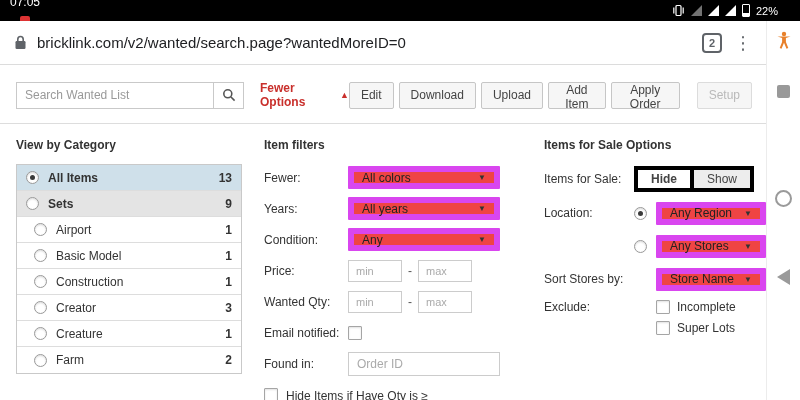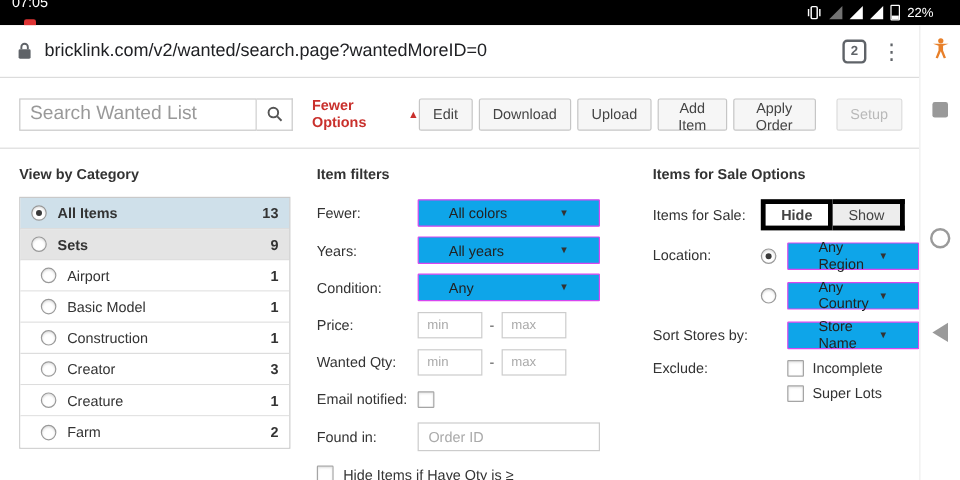--- a/index.html
+++ b/index.html
@@ -32,21 +32,21 @@
   .address-bar { height:44px; background:#fff; display:flex; align-items:center; padding:0 14px; border-bottom:1px solid #dcdcdc; flex:0 0 auto; }
   .url-text { flex:1; margin-left:10px; font-size:15px; color:#202124; white-space:nowrap; overflow:hidden; }
   .tab-box { width:20px; height:20px; border:2px solid #5f6368; border-radius:4px; color:#5f6368; font-size:11px; font-weight:bold; display:flex; align-items:center; justify-content:center; margin-left:10px; }
   .menu-dots { font-size:18px; color:#5f6368; margin-left:12px; line-height:1; }
 
   
   .page { flex:1; background:#fff; padding:16px 0 0 16px; overflow:hidden; position:relative; }
 
   .toolbar { display:flex; align-items:center; padding-right:14px; }
   .search-wrap { display:flex; }
-  .search-input { width:198px; height:27px; border:1px solid #c9c9c9; padding:0 8px; font-size:16px; color:#444; outline:none; }
+  .search-input { width:198px; height:27px; border:1px solid #c9c9c9; padding:0 8px; font-size:12px; color:#444; outline:none; }
   .search-input::placeholder { color:#999; }
   .search-btn { width:30px; height:27px; border:1px solid #c9c9c9; border-left:none; background:#fff; display:flex; align-items:center; justify-content:center; cursor:pointer; }
   .options-toggle { margin-left:16px; font-size:12px; font-weight:bold; color:#c9302c; cursor:pointer; display:flex; align-items:center; gap:4px; }
   .options-caret { font-size:9px; }
   .toolbar-buttons { margin-left:auto; display:flex; gap:5px; }
   .tb-btn { height:27px; padding:0 11px; border:1px solid #c6c6c6; border-radius:2px; background:#f6f6f6; font-size:12px; color:#444; font-family:inherit; cursor:pointer; }
   .tb-btn.setup { margin-left:12px; color:#b9b9b9; background:#f6f6f6; border-color:#dcdcdc; }
 
   .page-divider { border-top:1px solid #ddd; margin:14px 0 0 -16px; }
 
@@ -63,21 +63,21 @@
   .cat-row.sub { padding-left:17px; }
   .radio { width:13px; height:13px; border:1px solid #999; border-radius:50%; background:#fff; margin-right:9px; position:relative; flex:0 0 auto; box-shadow:inset 0 1px 2px rgba(0,0,0,.15); }
   .radio.checked::after { content:""; position:absolute; left:3px; top:3px; right:3px; bottom:3px; border-radius:50%; background:#3a3a3a; }
   .cat-count { margin-left:auto; font-weight:bold; }
 
   
   .col-mid { width:252px; margin-left:22px; flex:0 0 auto; }
   .filter-rows { margin-top:14px; }
   .f-row { display:flex; align-items:center; margin-bottom:8px; min-height:23px; }
   .f-label { width:84px; font-size:12px; color:#333; flex:0 0 auto; }
-  .dropdown { width:152px; height:23px; background:#0ea5e9; border:1px solid #d946ef; border-radius:1px; display:flex; align-items:center; padding:0 25px; font-size:12px; color:#222; cursor:pointer; }
+  .dropdown { width:152px; height:23px; background:#ef4444; border:6px solid #d946ef; border-radius:1px; display:flex; align-items:center; padding:0 8px; font-size:12px; color:#222; cursor:pointer; }
   .dropdown .arrow { margin-left:auto; font-size:8px; color:#333; }
   .dropdown.sm { width:118px; }
   .mini-input { width:54px; height:22px; border:1px solid #ccc; padding:0 7px; font-size:11px; color:#444; outline:none; }
   .mini-input::placeholder { color:#aaa; }
   .dash { margin:0 6px; color:#555; font-size:12px; }
   .checkbox { width:14px; height:14px; border:1px solid #a5a5a5; background:#fff; border-radius:1px; flex:0 0 auto; box-shadow:inset 0 1px 2px rgba(0,0,0,.12); cursor:pointer; }
   .text-input { width:152px; height:24px; border:1px solid #ccc; padding:0 8px; font-size:12px; color:#444; outline:none; }
   .text-input::placeholder { color:#aaa; }
   .hide-row { display:flex; align-items:flex-start; margin-top:12px; }
   .hide-label { font-size:12px; color:#333; margin-left:8px; width:170px; line-height:16px; }
@@ -274,21 +274,21 @@
                 <span class="radio checked loc-radio"></span>
                 <div class="dropdown sm">
                   <span>Any Region</span>
                   <span class="arrow">▼</span>
                 </div>
               </div>
               <div class="s-row">
                 <span class="s-label"></span>
                 <span class="radio loc-radio"></span>
                 <div class="dropdown sm">
-                  <span>Any Country</span>
+                  <span>Any Stores</span>
                   <span class="arrow">▼</span>
                 </div>
               </div>
               <div class="s-row">
                 <span class="s-label">Sort Stores by:</span>
                 <div class="dropdown sm" style="margin-left:22px;justify-content:center;">
                   <span>Store Name</span>
                   <span class="arrow">▼</span>
                 </div>
               </div>

